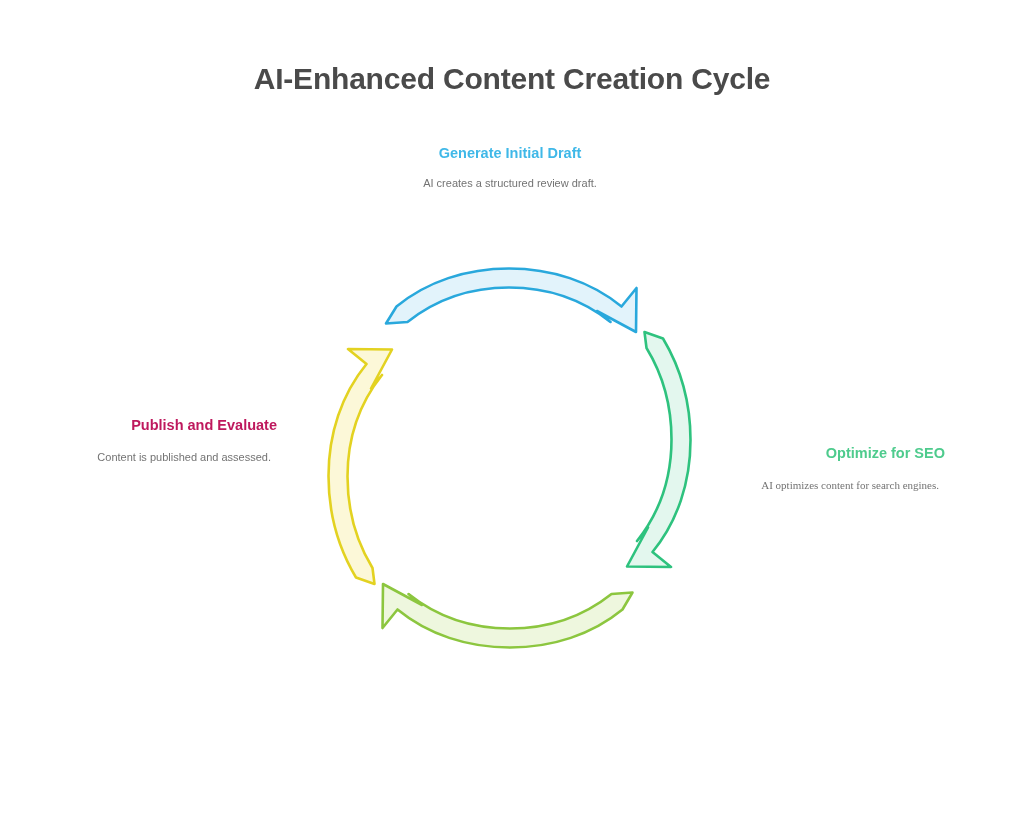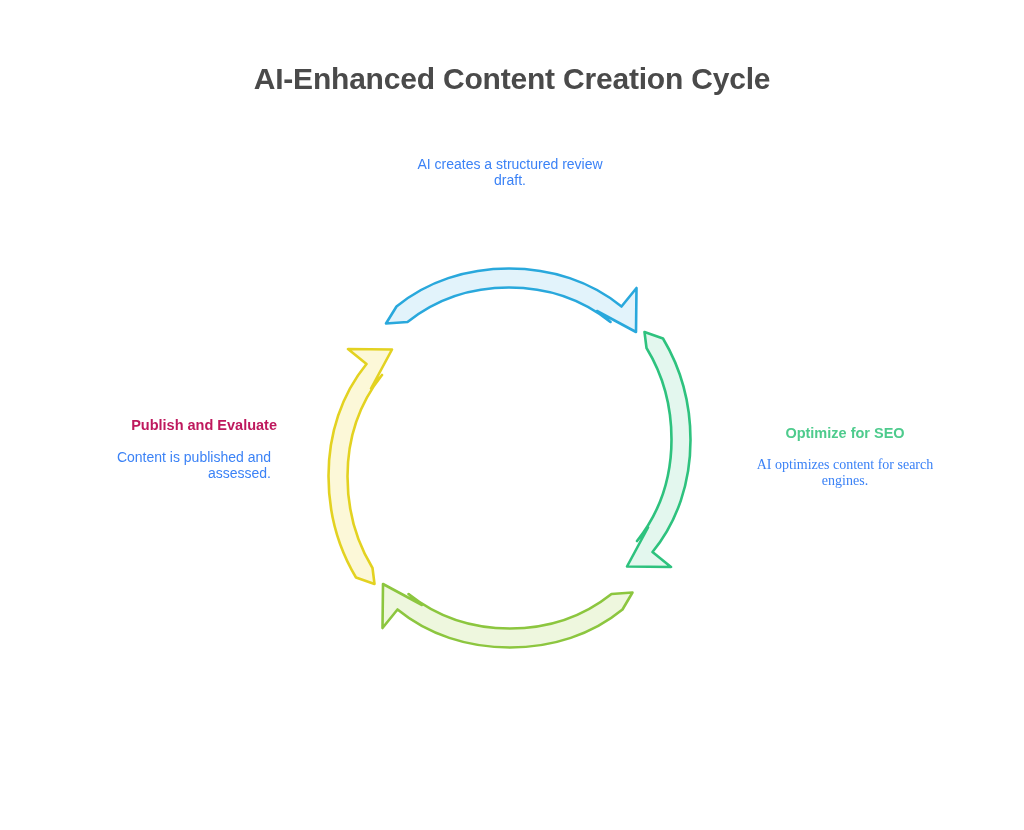--- a/index.html
+++ b/index.html
@@ -39,39 +39,39 @@
   .node {
     position: absolute;
   }
   .node-title {
     font-size: 14.5px;
     font-weight: bold;
     line-height: 18.5px;
     margin: 0;
   }
   .node-desc {
-    font-size: 14px;
+    font-size: 11px;
     line-height: 16px;
-    color: #3b82f6;
+    color: #737373;
     margin: 6px;
   }
   
   #node-top {
     left: 410px;
     top: 144px;
     width: 200px;
     text-align: center;
   }
   #node-top .node-desc { margin-top: 12px; }
   
   #node-right {
     left: 745px;
-    top: 424px;
+    top: 444px;
     width: 200px;
-    text-align: center;
+    text-align: right;
   }
   #node-right .node-desc { margin-top: 14px; font-family: Liberation Serif, serif; }
   
   #node-bottom {
     left: 410px;
     top: 687px;
     width: 200px;
     text-align: center;
   }
   #node-bottom .node-desc { margin-top: 13px; }
@@ -144,20 +144,21 @@
                L 392.0 349.5
                L 371.0 388.5
                L 382.0 375.0
                C 360.5 402.0 347.5 437.0 347.5 476.5
                C 347.5 509.5 356.0 541.0 372.5 568.0
                Z" fill="#fcf8d8" stroke="#e3d221" stroke-width="2.6" stroke-linejoin="round" stroke-linecap="round"></path>
     </g>
   </svg>
 
   <div class="node" id="node-top">
+    <p class="node-title" style="color:#3fb8e8">Generate Initial Draft</p>
     <p class="node-desc">AI creates a structured review draft.</p>
   </div>
 
   <div class="node" id="node-right">
     <p class="node-title" style="color:#4ecb8d">Optimize for SEO</p>
     <p class="node-desc">AI optimizes content for search engines.</p>
   </div>
 
   <div class="node" id="node-bottom">
   </div>

